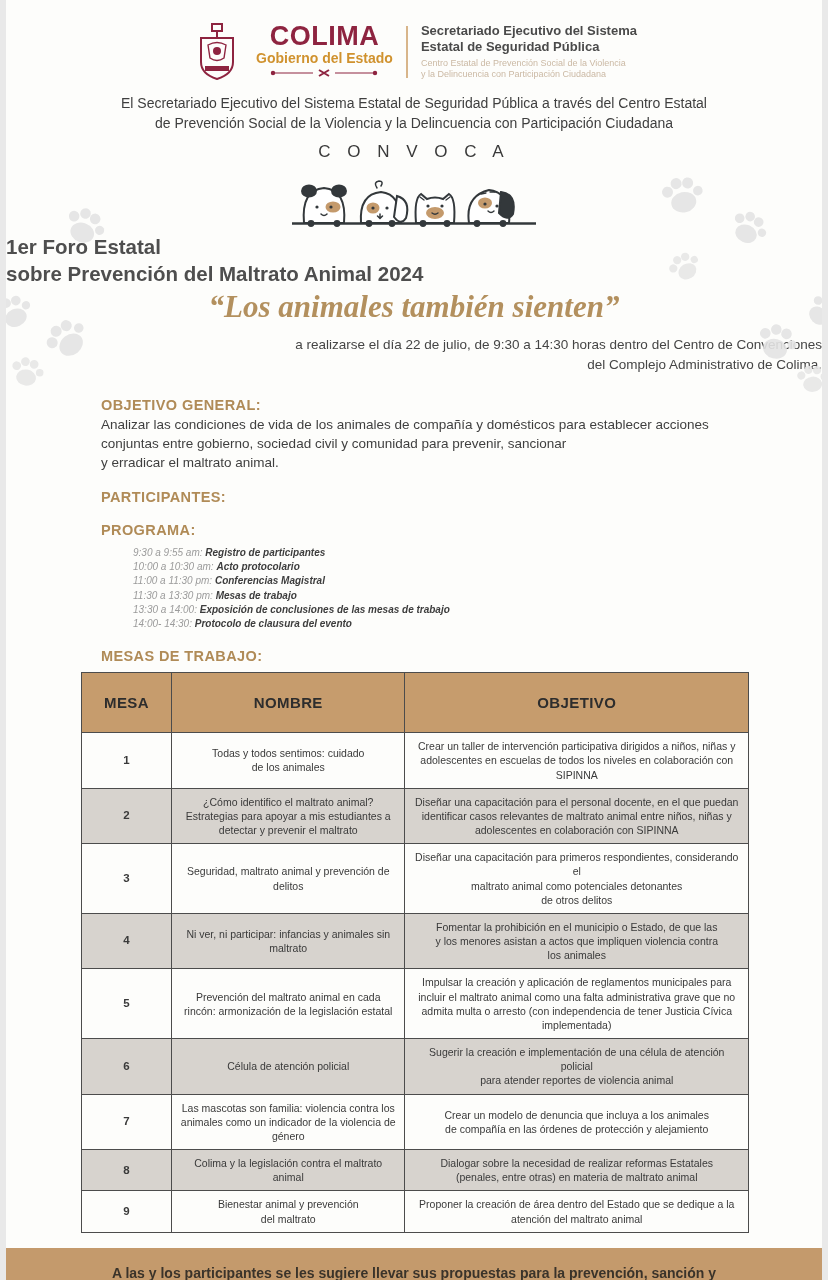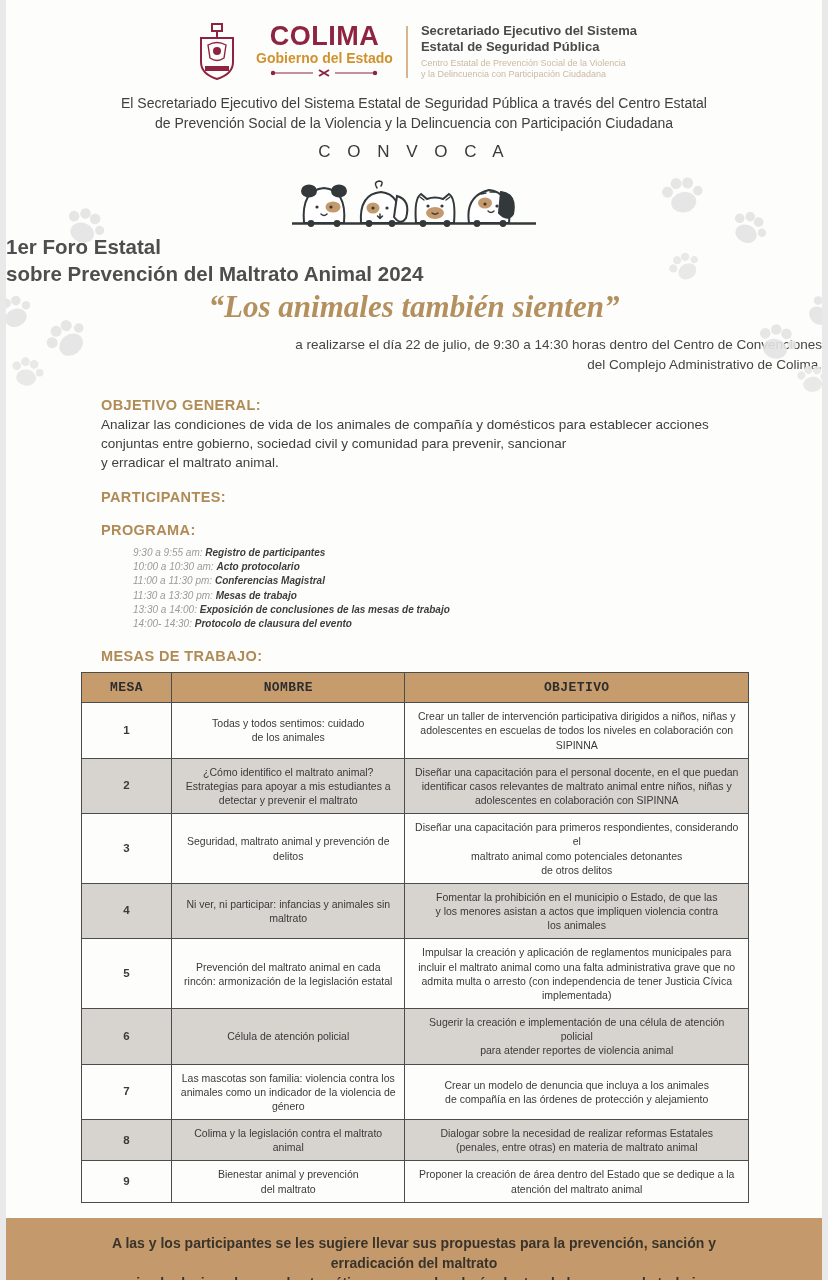--- a/index.html
+++ b/index.html
@@ -37,21 +37,21 @@
   .sec-body{font-size:13.5px;line-height:1.42;margin:2px 0 0 0;color:#3f3f3f;}
   .mt-objetivo{margin-top:22px;}
   .mt-sec{margin-top:17px;}
   .program-list{margin:8px 0 0 32px;font-size:10px;line-height:1.42;font-style:italic;}
   .program-time{color:#9b9b9b;}
   .program-activity{color:#3d3d3d;font-weight:bold;}
   
   .table-wrap{margin:8px 73px 0 75px;}
   table{border-collapse:collapse;width:100%;table-layout:fixed;}
   th,td{border:1px solid #4c4c4c;text-align:center;vertical-align:middle;}
-  th{background:#c69c6d;color:#2d2d2d;font-size:13px;letter-spacing:.4px;padding:7px 4px;font-family:Liberation Mono, monospace;}
+  th{background:#c69c6d;color:#2d2d2d;font-size:15px;letter-spacing:.4px;padding:21px 4px;}
   td{font-size:10.5px;line-height:1.35;padding:6px 8px;color:#3a3a3a;}
   .col-mesa{width:13.5%;}
   .col-nombre{width:35%;}
   .col-objetivo{width:51.5%;}
   tr.shaded td{background:#d7d3ce;}
   td.mesa-num{font-weight:bold;font-size:11.5px;}
   
   .banner{margin-top:15px;background:#c49a6c;padding:15px 70px;text-align:center;
     font-size:14px;line-height:1.45;color:#3a332a;font-weight:bold;}
 </style>

